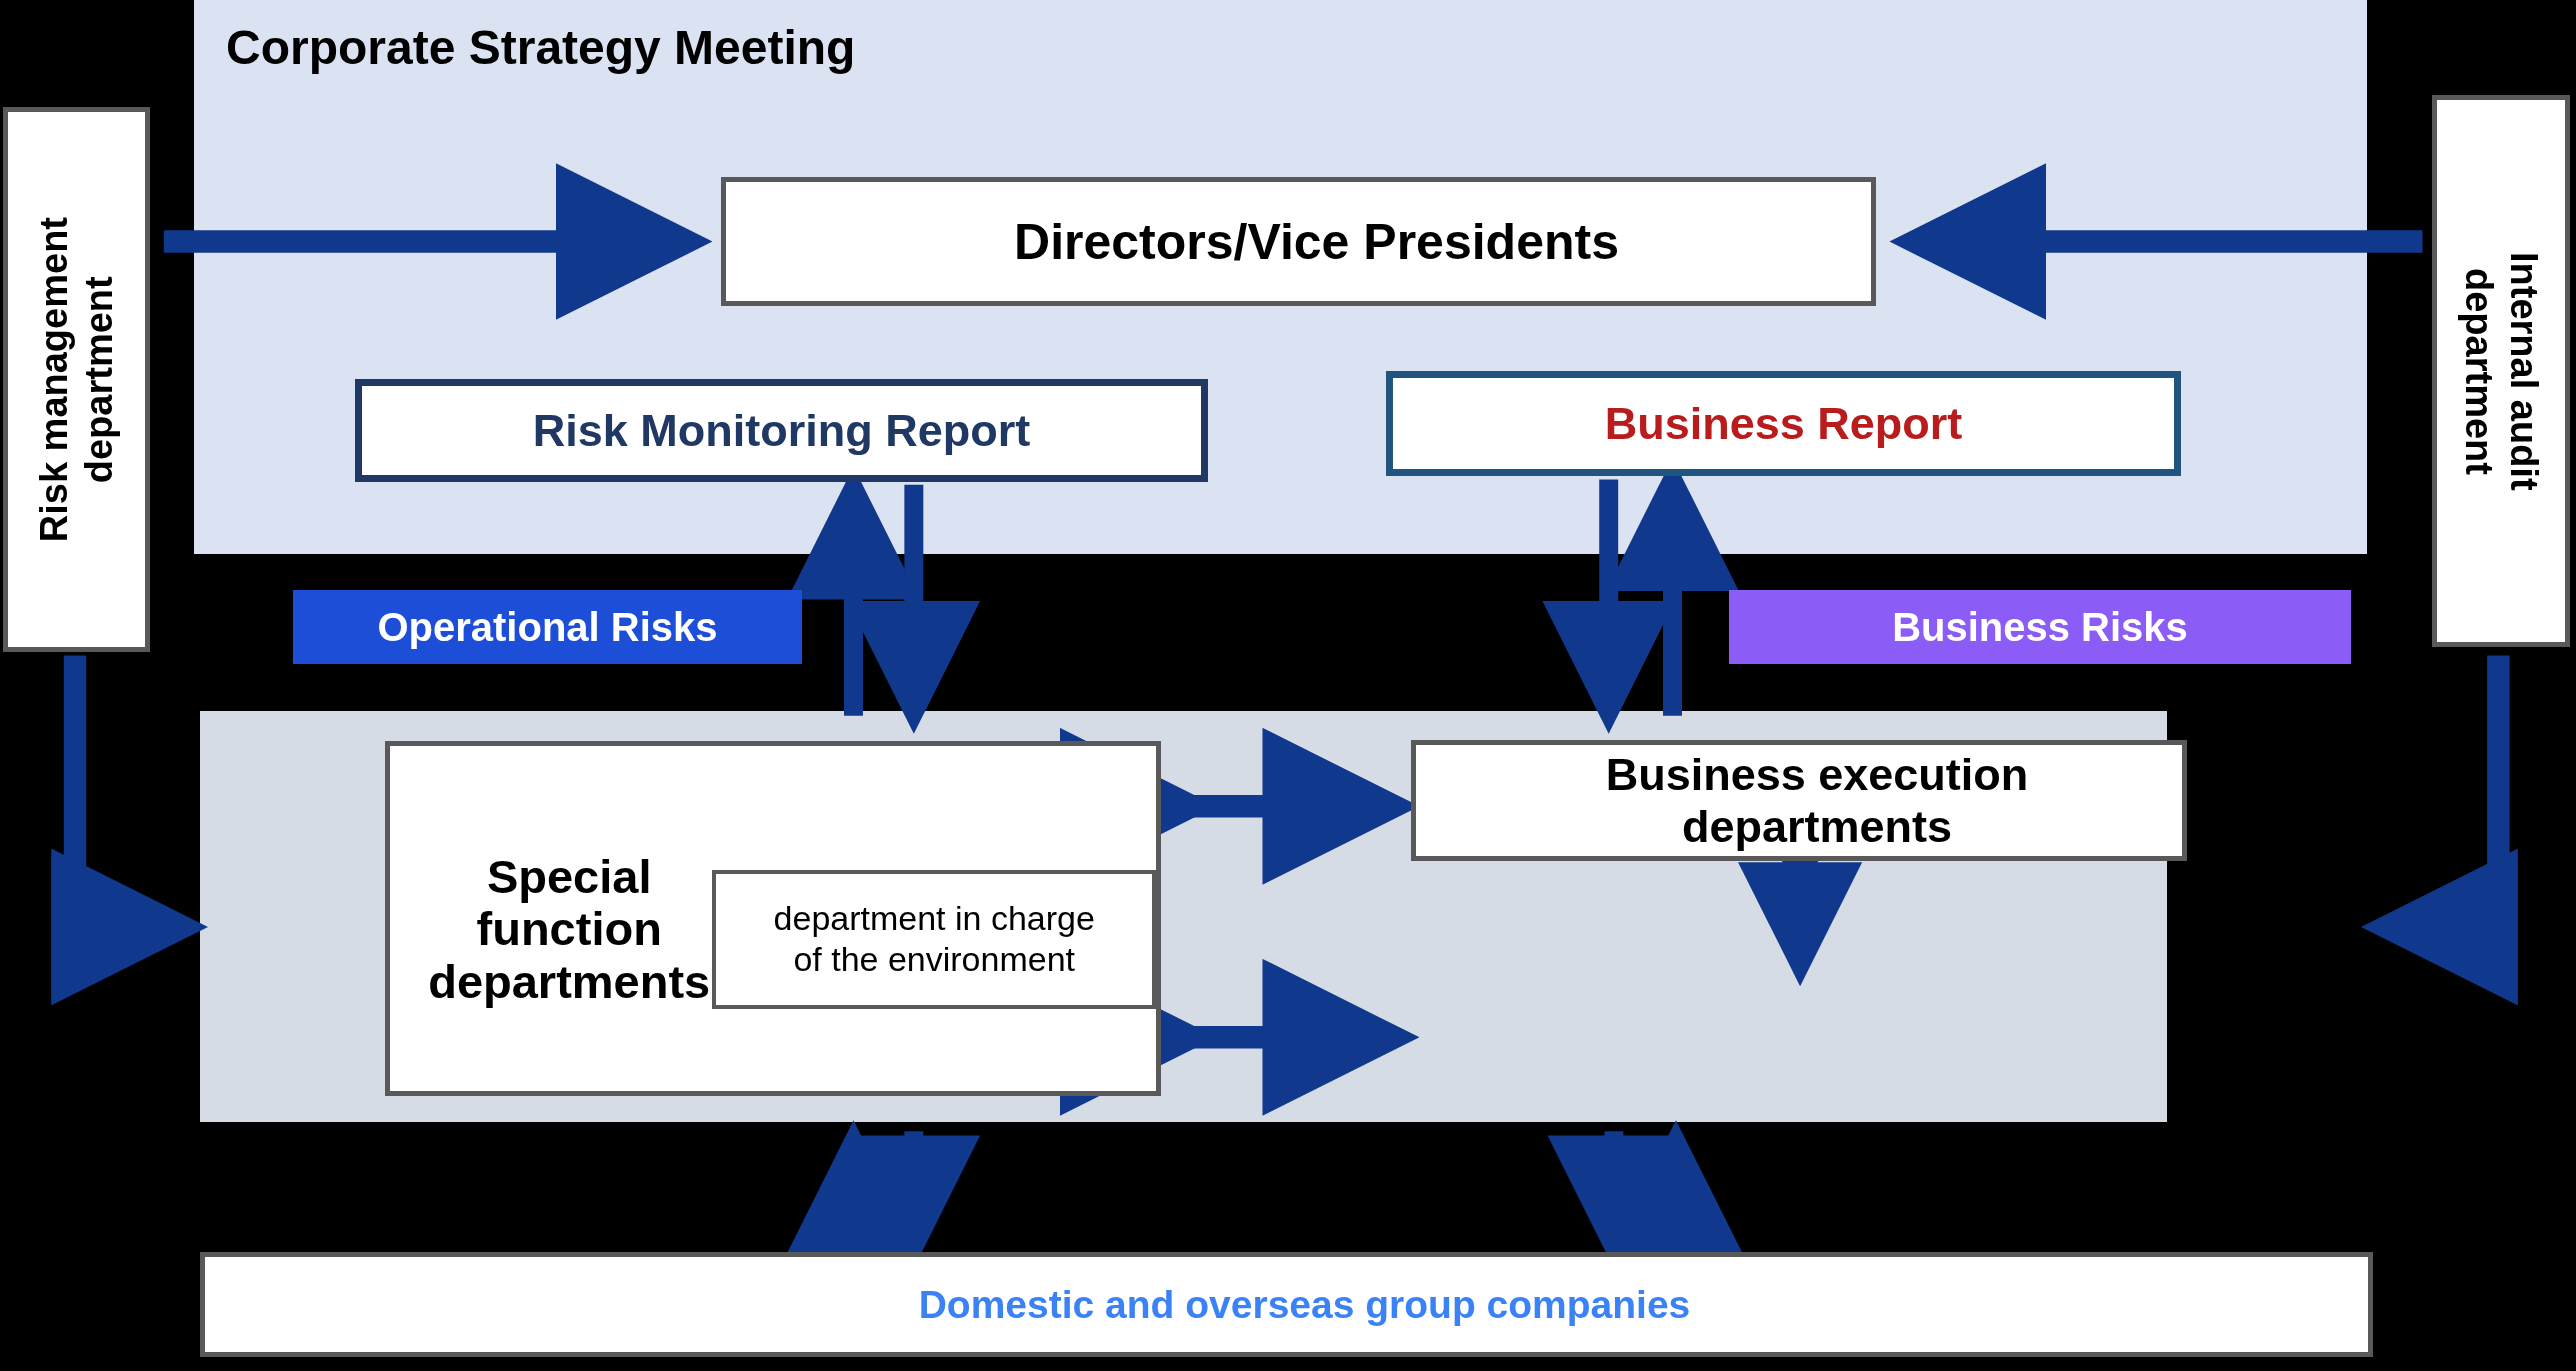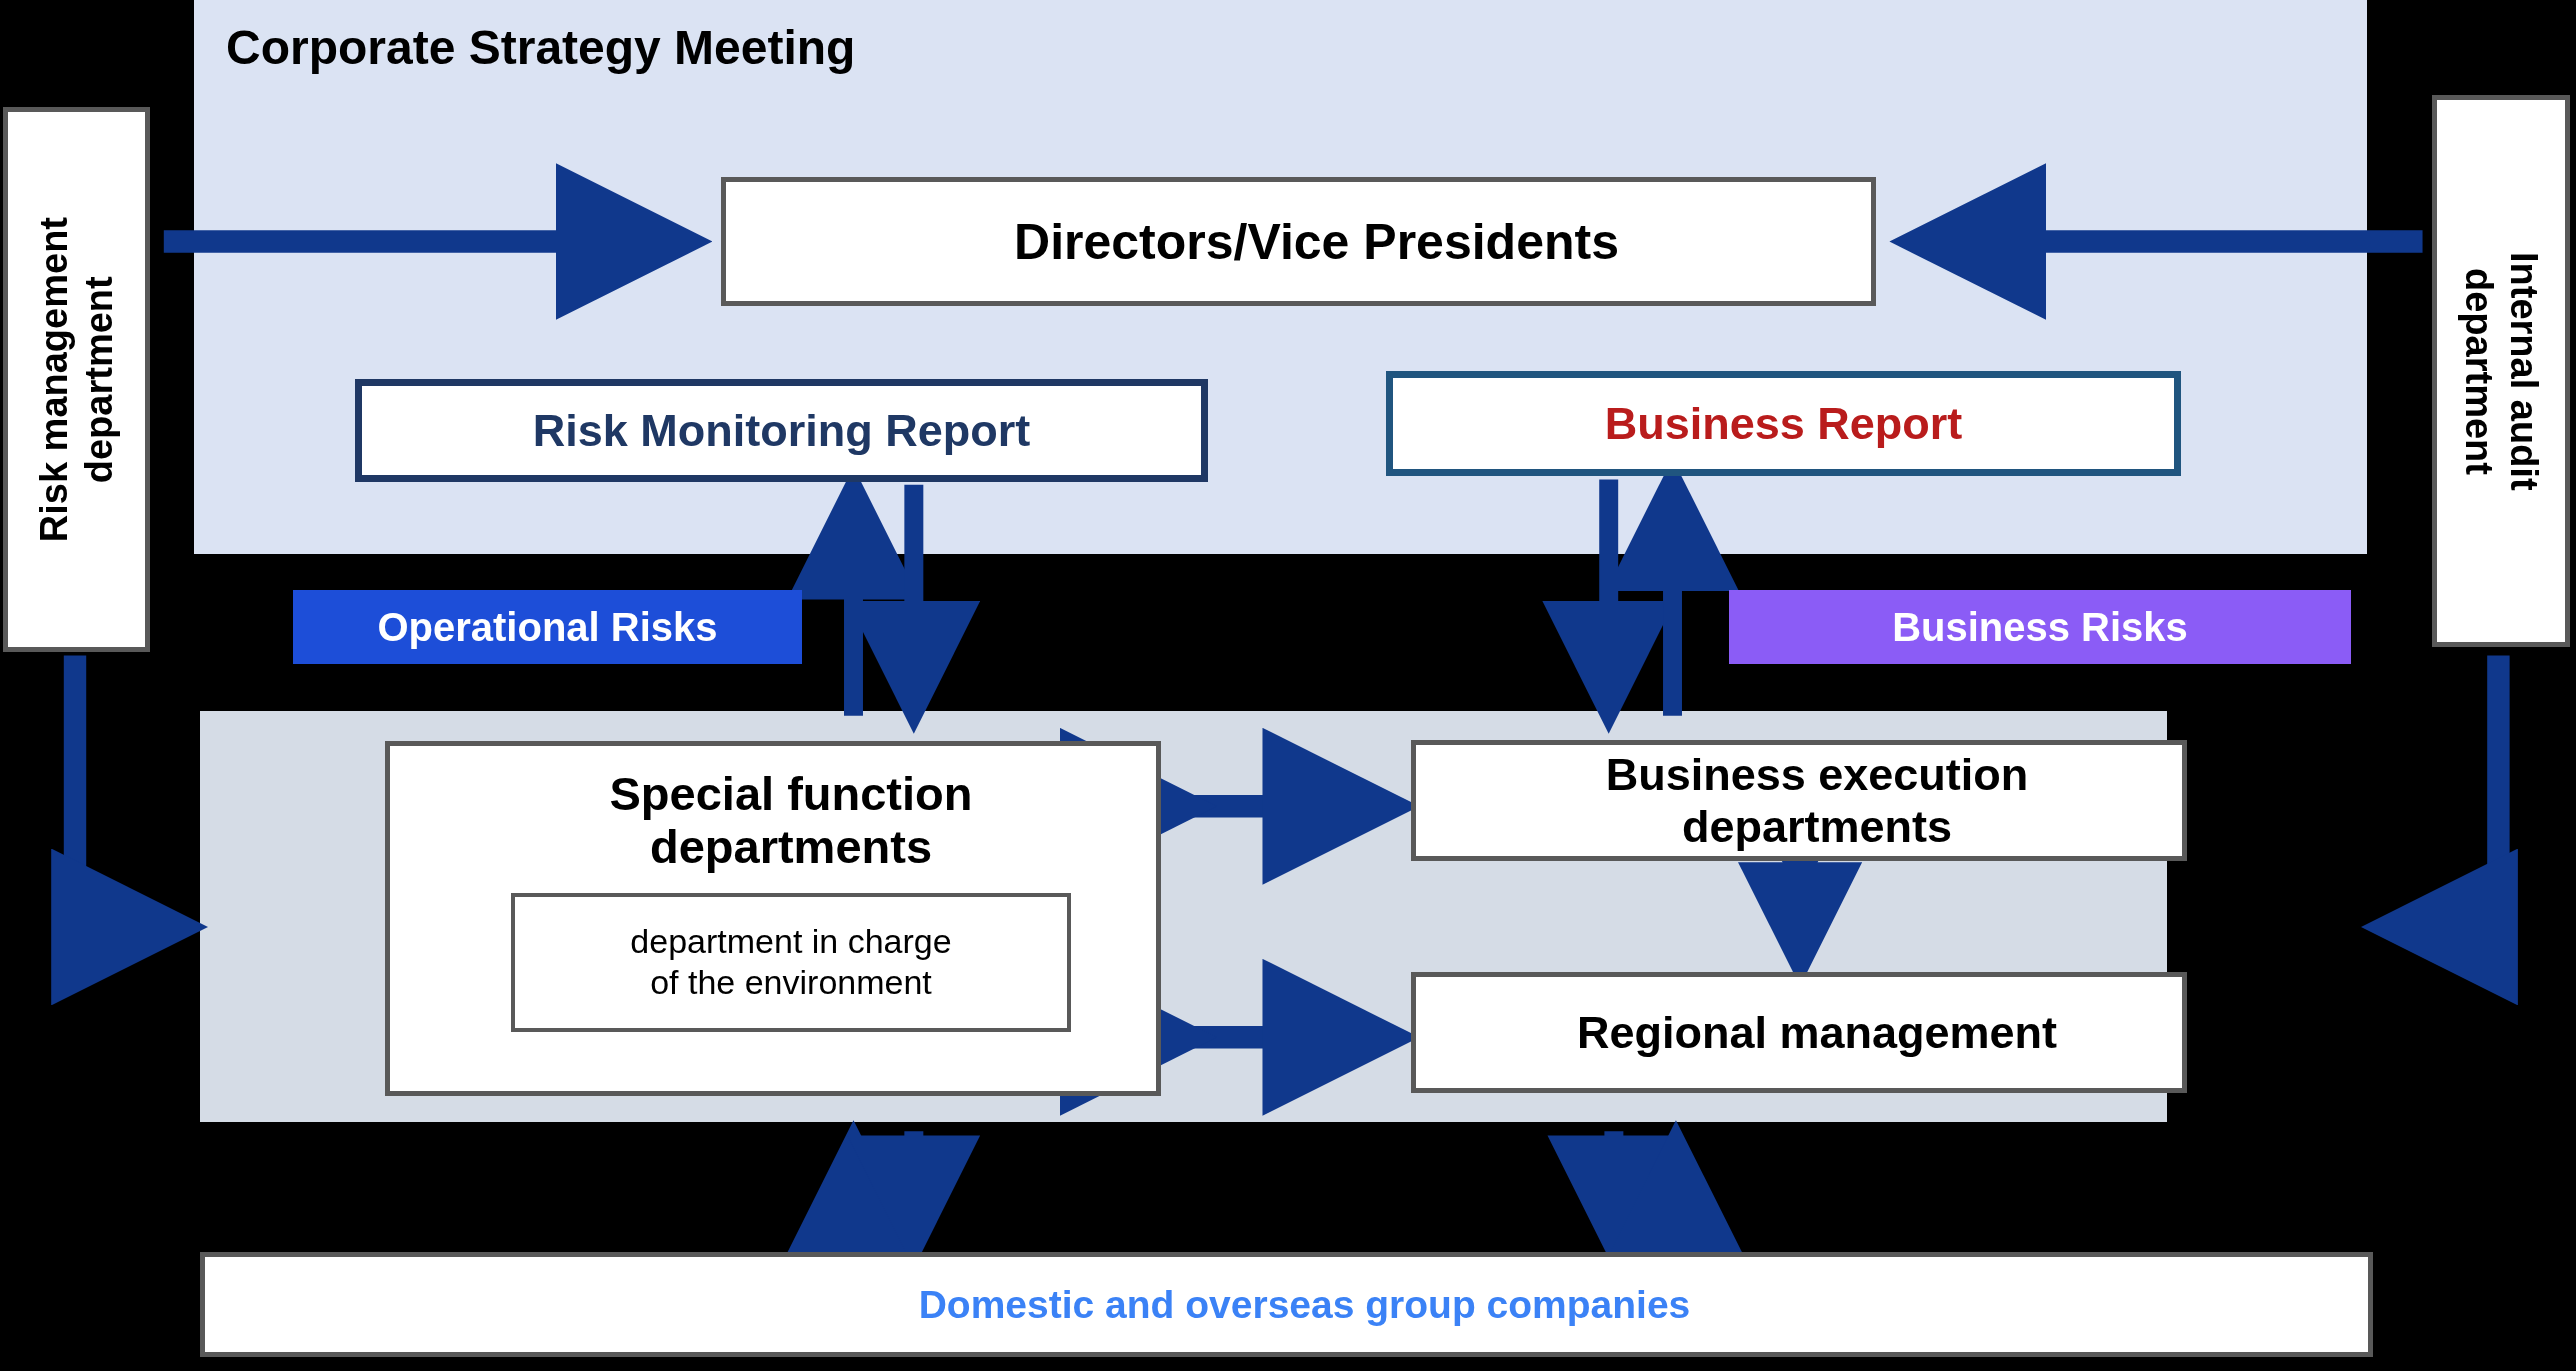--- a/index.html
+++ b/index.html
@@ -36,21 +36,21 @@
          white-space:pre-line;}
 
   
   .banner{position:absolute;display:flex;align-items:center;justify-content:center;
           color:#fff;font-weight:bold;font-size:40px;}
   #operational-risks{left:293px;top:590px;width:509px;height:74px;background:#1d4ed8;}
   #business-risks{left:1729px;top:590px;width:622px;height:74px;background:#8b5cf6;}
 
   
   #special-fn{left:385px;top:741px;width:776px;height:355px;
-              flex-direction:column;justify-content:flex-start;padding-top:22.4px;}
+              flex-direction:row;justify-content:flex-start;padding-top:22.4px;}
   #special-fn .hdr{font-size:47px;font-weight:bold;color:#000;line-height:1.12;}
   #env-dept{margin-top:19px;width:552px;height:131px;border:4.3px solid #595959;
             display:flex;align-items:center;justify-content:center;
             font-size:34px;color:#000;line-height:1.2;}
   #biz-exec{left:1411px;top:740px;width:776px;height:121px;
             font-size:45px;font-weight:bold;color:#000;line-height:1.14;}
   #regional-mgmt{left:1411px;top:972px;width:776px;height:121px;
                  font-size:45px;font-weight:bold;color:#000;}
   #group-companies{left:200px;top:1252px;width:2173px;height:105px;
                    font-size:39px;font-weight:bold;color:#3b82f6;}
@@ -128,18 +128,17 @@
   <div class="box box-grey" id="special-fn">
     <div class="hdr" style="white-space:pre-line;">Special function
 departments</div>
     <div id="env-dept" style="white-space:pre-line;">department in charge
 of the environment</div>
   </div>
 
   <div class="box box-grey" id="biz-exec" style="white-space:pre-line;">Business execution
 departments</div>
 
-  <div class="box box-grey" id="regional-mgmt">Regional management</div>
 
   <div class="box box-grey" id="group-companies">Domestic and overseas group companies</div>
 
 </div>
 
 
 </body></html>

